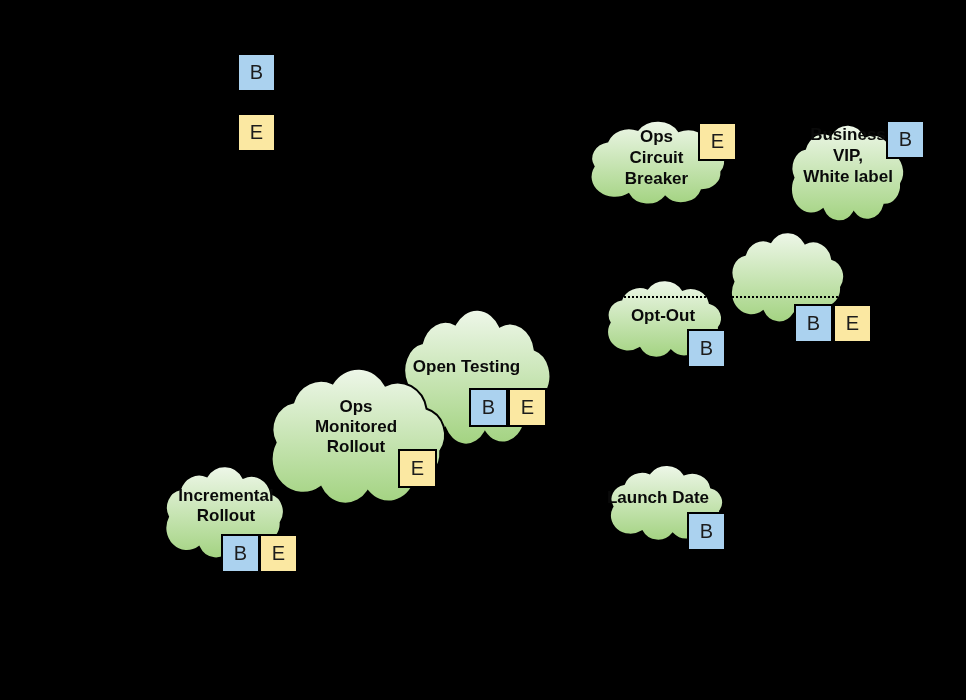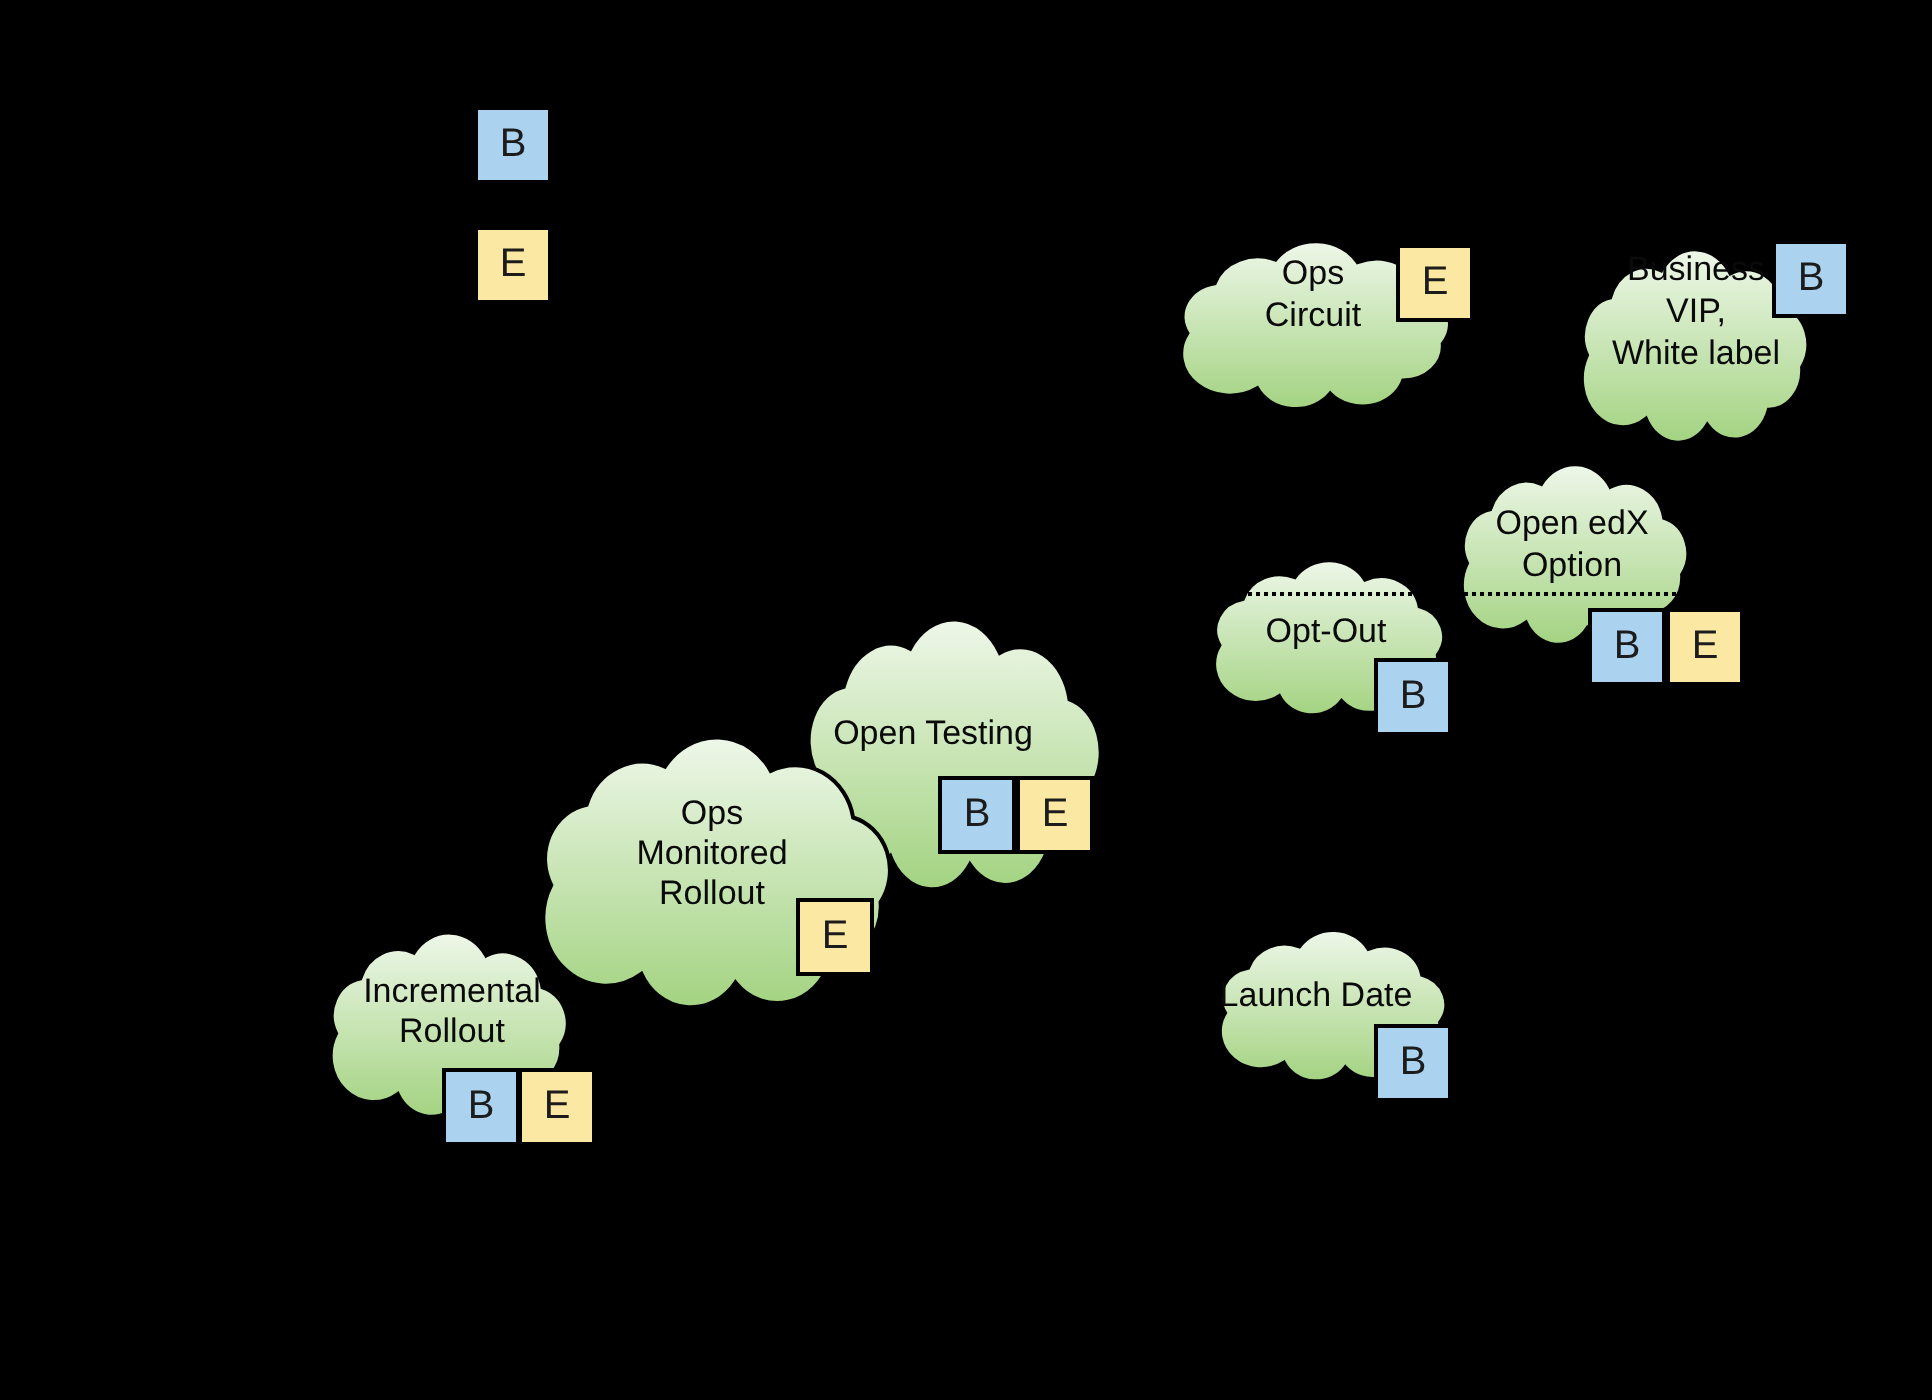--- a/index.html
+++ b/index.html
@@ -13,20 +13,21 @@
 
   svg.cloud { position:absolute; overflow:visible; }
 
   .cloud-label {
     position:absolute;
     text-align:center;
     font-size:17px;
     line-height:21px;
     color:#0a0a0a;
     white-space:nowrap;
+    font-weight:bold;
   }
   .lh20 { line-height:20px; }
 
   .badge {
     position:absolute;
     width:39px; height:39px;
     box-sizing:border-box;
     border:2px solid #000000;
     display:flex; align-items:center; justify-content:center;
     font-size:20px;
@@ -122,32 +123,29 @@
         <stop offset="0" stop-color="#EEF7E9"></stop>
           <stop offset="1" stop-color="#A3D381"></stop>
       </linearGradient>
     </defs>
     <path d="M 18 80 A 26 26 0 0 1 36 42 A 30 30 0 0 1 76 24 A 32 32 0 0 1 130 26 A 30 30 0 0 1 172 48 A 26 26 0 0 1 186 88 A 26 26 0 0 1 160 116 A 28 28 0 0 1 112 126 A 28 28 0 0 1 64 122 A 32 32 0 0 1 18 80 Z" fill="url(#g-ld)" stroke="#000" stroke-width="2" vector-effect="non-scaling-stroke"></path>
   </svg>
 
   <div class="cloud-label" style="left:584px; top:126px; width:145px">
     <div>Ops</div>
     <div>Circuit</div>
+    <div>Breaker</div>
   </div>
 
   <div class="cloud-label" style="left:768px; top:124px; width:160px">
     <div>Business</div>
     <div>VIP,</div>
     <div>White label</div>
   </div>
 
-  <div class="cloud-label" style="left:726px; top:251px; width:120px">
-    <div>Open edX</div>
-    <div>Option</div>
-  </div>
 
   <div class="cloud-label" style="left:603px; top:305px; width:120px">
     <div>Opt-Out</div>
   </div>
 
   <div class="cloud-label" style="left:404px; top:356px; width:125px">
     <div>Open Testing</div>
   </div>
 
   <div class="cloud-label lh20" style="left:263px; top:397px; width:186px">

